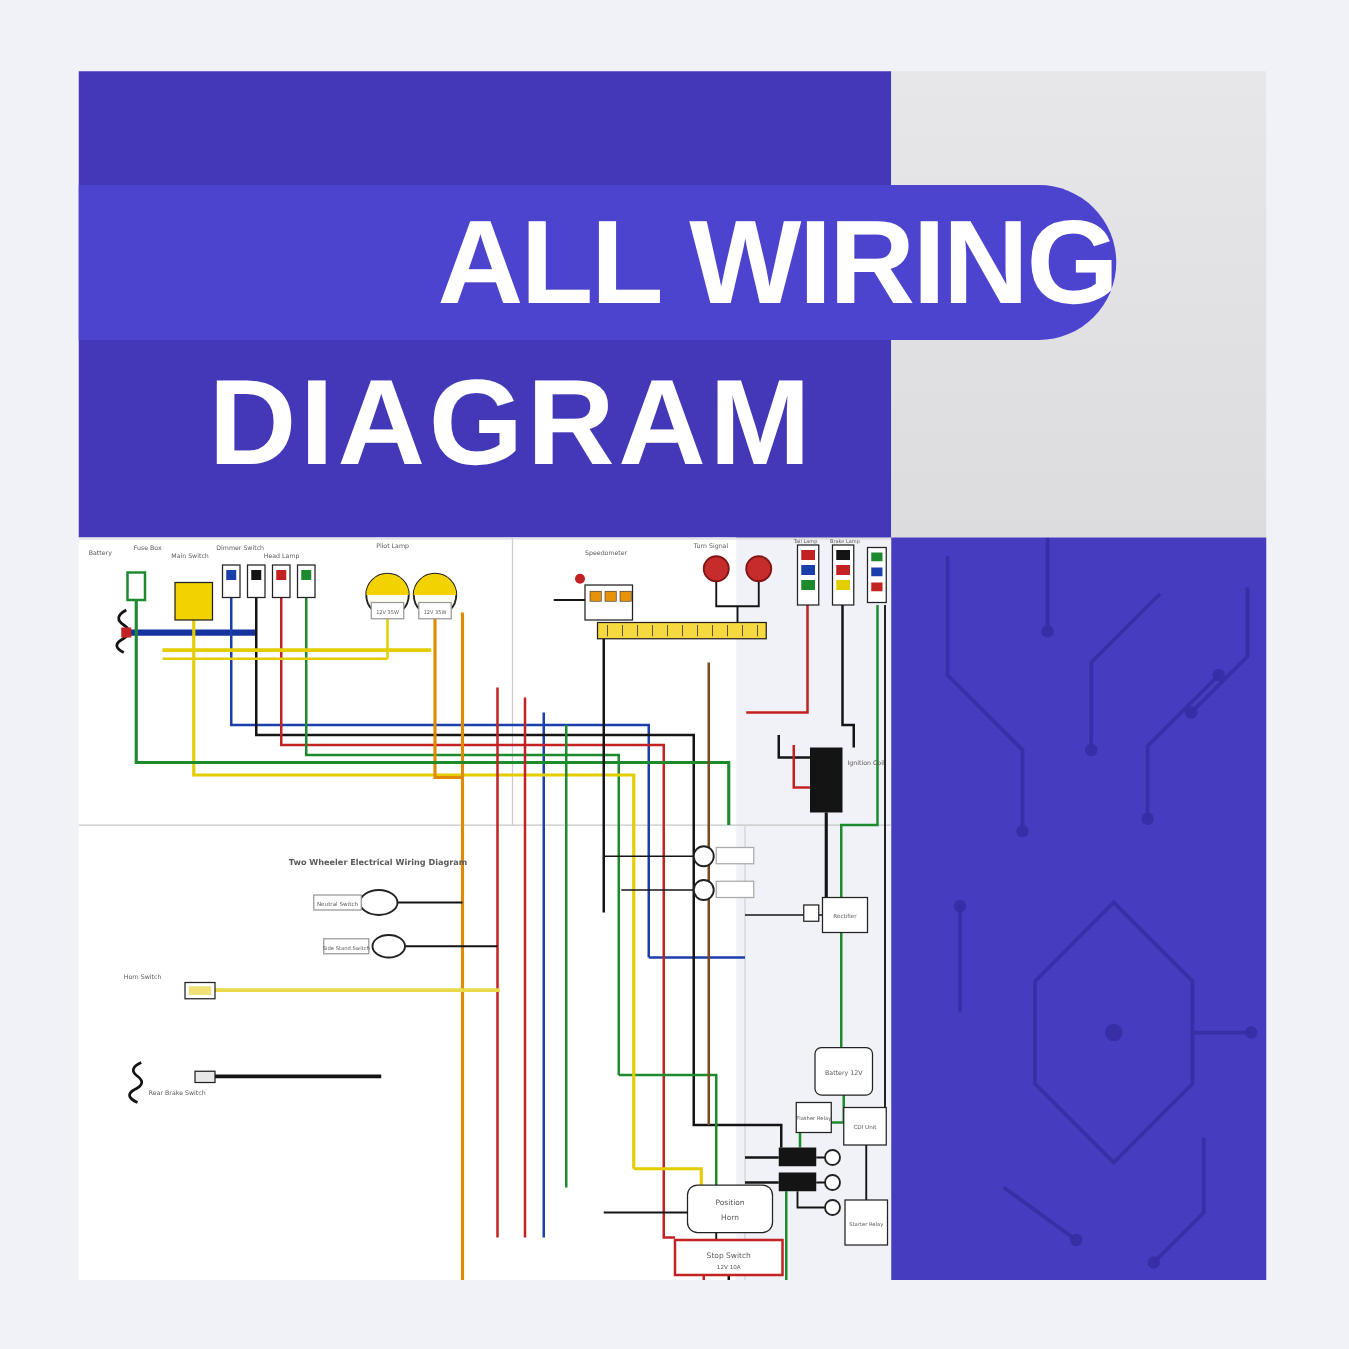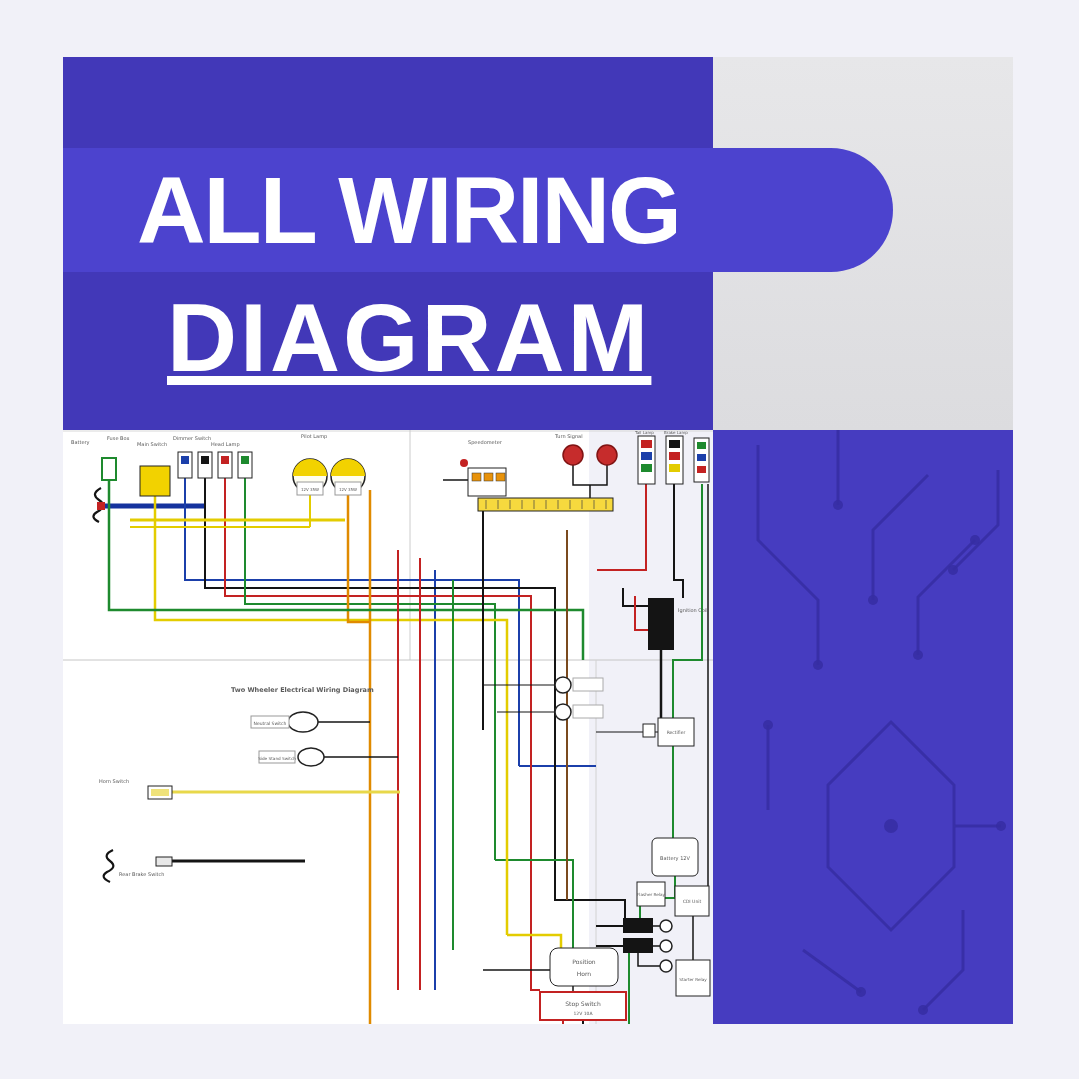--- a/index.html
+++ b/index.html
@@ -5,23 +5,23 @@
   html,body{margin:0;padding:0;background:#f1f1f8;}
   .canvas{position:relative;width:1079px;height:1079px;background:#f1f1f8;overflow:hidden;
           font-family:"Liberation Sans","DejaVu Sans",sans-serif;}
   .poster{position:absolute;left:63px;top:57px;width:950px;height:967px;}
   .block-purple{position:absolute;left:0;top:0;width:650px;height:373px;background:#4238b8;}
   .block-gray{position:absolute;left:650px;top:0;width:300px;height:373px;
               background:linear-gradient(180deg,#e7e7e9 0%,#dcdcdf 100%);}
   .banner{position:absolute;left:0;top:91px;width:830px;height:124px;background:#4c43ce;
           border-radius:0 62px 62px 0;}
   .banner h1{margin:0;padding-left:74px;font-size:95px;line-height:124px;font-weight:bold;
-             letter-spacing:-2px;color:#ffffff;white-space:nowrap;}
+             letter-spacing:-2px;color:#ffffff;white-space:nowrap;text-align:right;}
   .title2{position:absolute;left:104px;top:232px;margin:0;font-size:97px;line-height:1;
-          font-weight:bold;letter-spacing:3px;color:#ffffff;white-space:nowrap;text-decoration:underline;}
+          font-weight:bold;letter-spacing:3px;color:#ffffff;white-space:nowrap;}
   .diagram{position:absolute;left:0;top:373px;width:526px;height:594px;background:#ffffff;}
   .circuit{position:absolute;left:650px;top:373px;width:300px;height:594px;background:#463cc0;overflow:hidden;}
   svg{display:block;}
   svg text{font-family:"DejaVu Sans","Liberation Sans",sans-serif;fill:#5a5a5a;}
 </style>
 </head>
 <body>
 
 <div class="canvas">
   <div class="poster">

